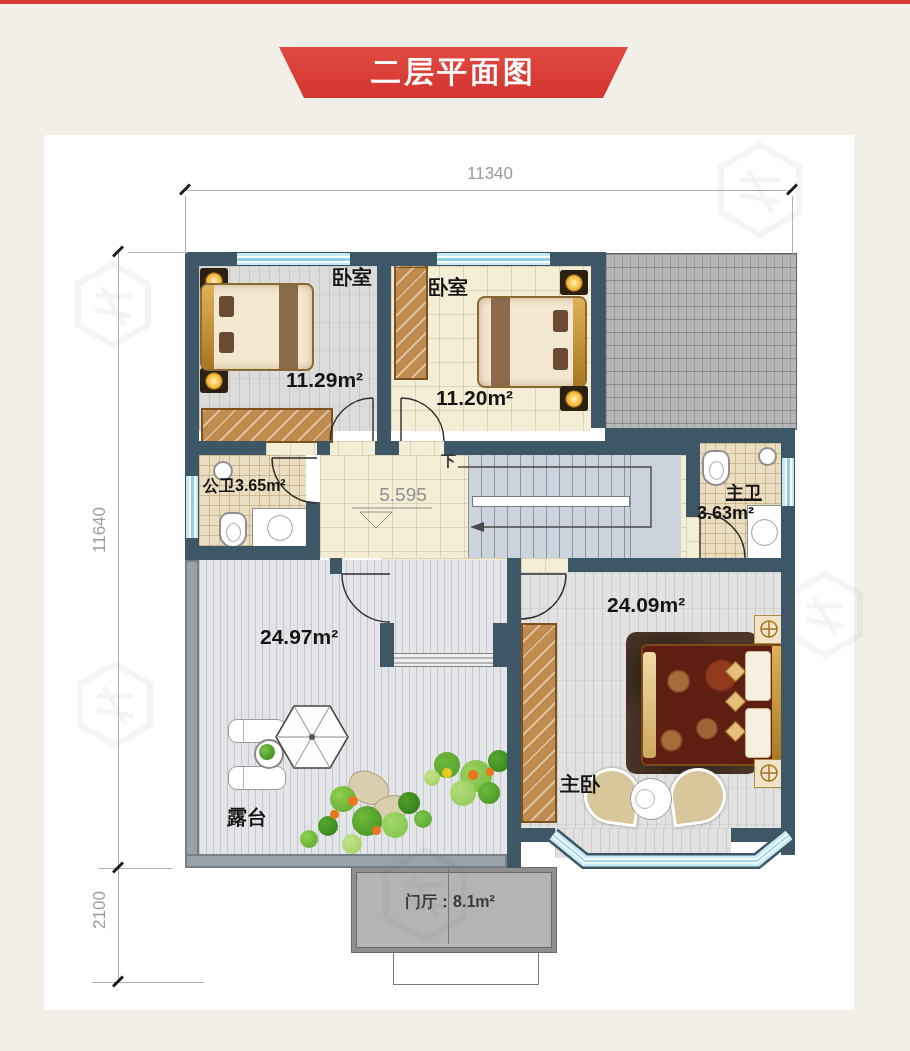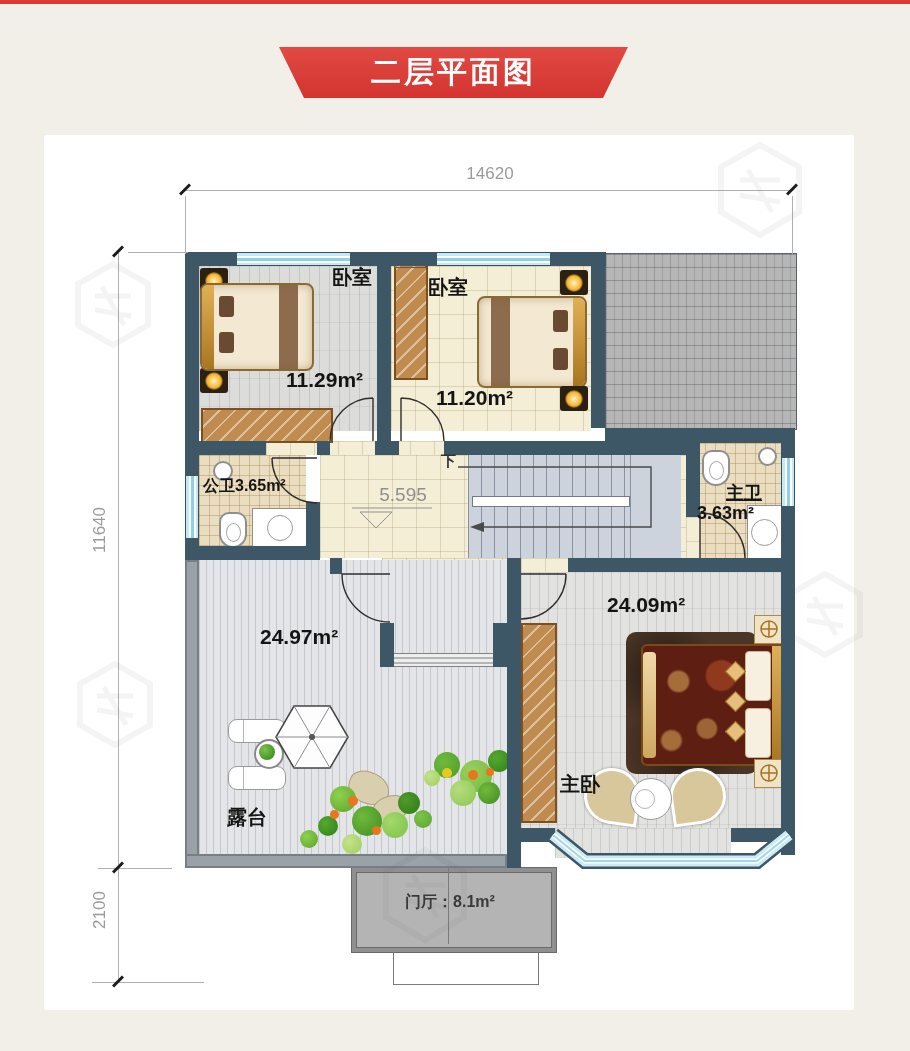--- a/index.html
+++ b/index.html
@@ -298,21 +298,21 @@
   <div class="dim" style="left:118px;top:252px;width:1px;height:616px;"></div>
   <div class="dim" style="left:118px;top:868px;width:1px;height:114px;"></div>
   <div class="dim" style="left:128px;top:252px;width:60px;height:1px;"></div>
   <div class="dim" style="left:98px;top:868px;width:74px;height:1px;"></div>
   <div class="dim" style="left:92px;top:982px;width:112px;height:1px;"></div>
   <div class="tick" style="left:178px;top:188px;"></div>
   <div class="tick" style="left:785px;top:188px;"></div>
   <div class="tick" style="left:111px;top:250px;"></div>
   <div class="tick" style="left:111px;top:866px;"></div>
   <div class="tick" style="left:111px;top:980px;"></div>
-  <div class="dimlbl" style="left:430px;top:164px;width:120px;text-align:center;">14620</div>
+  <div class="dimlbl" style="left:430px;top:164px;width:120px;text-align:center;">11340</div>
   <div class="dimlbl" style="left:60px;top:520px;width:80px;text-align:center;transform:rotate(-90deg);">11640</div>
   <div class="dimlbl" style="left:60px;top:900px;width:80px;text-align:center;transform:rotate(-90deg);">2100</div>
 
   <div class="lbl" style="left:332px;top:264px;font-size:20px;">卧室</div>
   <div class="lbl" style="left:286px;top:368px;font-size:21px;">11.29m²</div>
   <div class="lbl" style="left:428px;top:274px;font-size:20px;">卧室</div>
   <div class="lbl" style="left:436px;top:386px;font-size:21px;">11.20m²</div>
   <div class="lbl" style="left:203px;top:476px;font-size:16px;"><span>公卫</span><span>3.65m²</span></div>
   <div class="lbl" style="left:726px;top:481px;font-size:18px;text-decoration:underline;">主卫</div>
   <div class="lbl" style="left:697px;top:503px;font-size:18px;">3.63m²</div>

